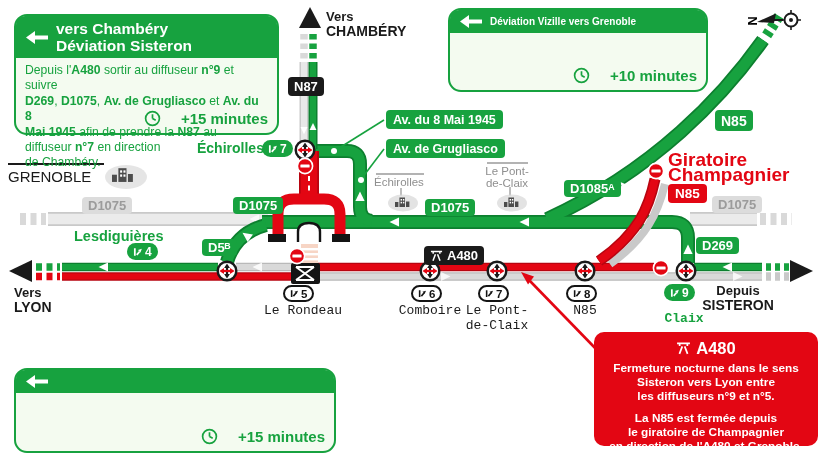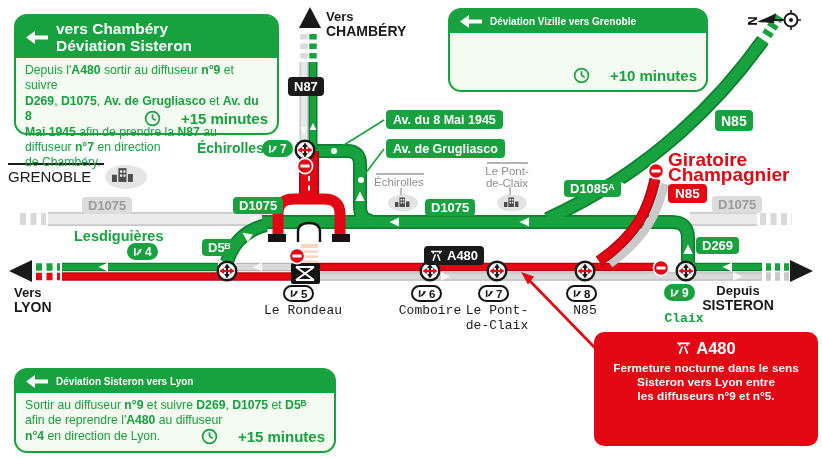--- a/index.html
+++ b/index.html
@@ -400,35 +400,34 @@
         </svg>
       <span>+10 minutes</span>
     </div>
   </div>
 
   <div class="gbox" style="left:14px;top:368px;width:322px;height:85px;">
     <div class="hdr one">
       <svg width="22" height="13" viewBox="0 0 22 13">
           <path d="M9,0 L0,6.5 L9,13 V8.6 H22 V4.4 H9 Z" fill="#fff"></path>
         </svg>
-      <span>Déviation Sisteron vers Lyon</span>
-    </div>
-    <div class="bdy">Sortir au diffuseur <span class="b">n°9</span> et suivre <span class="b">D269</span>, <span class="b">D1075</span> et <span class="b">D5ᴮ</span><br>afin de reprendre l'<span class="b">A480</span> au diffuseur<br><span class="b">n°4</span> en direction de Lyon.</div>
+    </div>
     <div class="delay">
       <svg width="17" height="17" viewBox="0 0 18 18">
           <circle cx="9" cy="9" r="7.3" fill="none" stroke="#17a23f" stroke-width="1.8"></circle>
           <path d="M9,9 L9,4.6 M9,9 L12.4,10.8" stroke="#17a23f" stroke-width="1.8" fill="none"></path>
         </svg>
       <span>+15 minutes</span>
     </div>
   </div>
 
   <div class="alert" style="left:594px;top:332px;width:224px;height:114px;">
     <div class="ttl">
       <svg width="15" height="13" viewBox="0 0 14 12">
           <path d="M1,1.2 H13 M3.4,1.2 V3.6 M10.6,1.2 V3.6 M5.9,4 L3.2,11 M8.1,4 L10.8,11" stroke="#fff" stroke-width="1.6" fill="none"></path>
         </svg>
       <span>A480</span>
     </div>
     <p>Fermeture nocturne dans le sens<br>Sisteron vers Lyon entre<br>les diffuseurs n°9 et n°5.</p>
+    <p>La <span class="b">N85</span> est fermée depuis<br>le giratoire de Champagnier<br>en direction de l'A480 et Grenoble.</p>
   </div>
 
 </div>
 
 </body></html>

